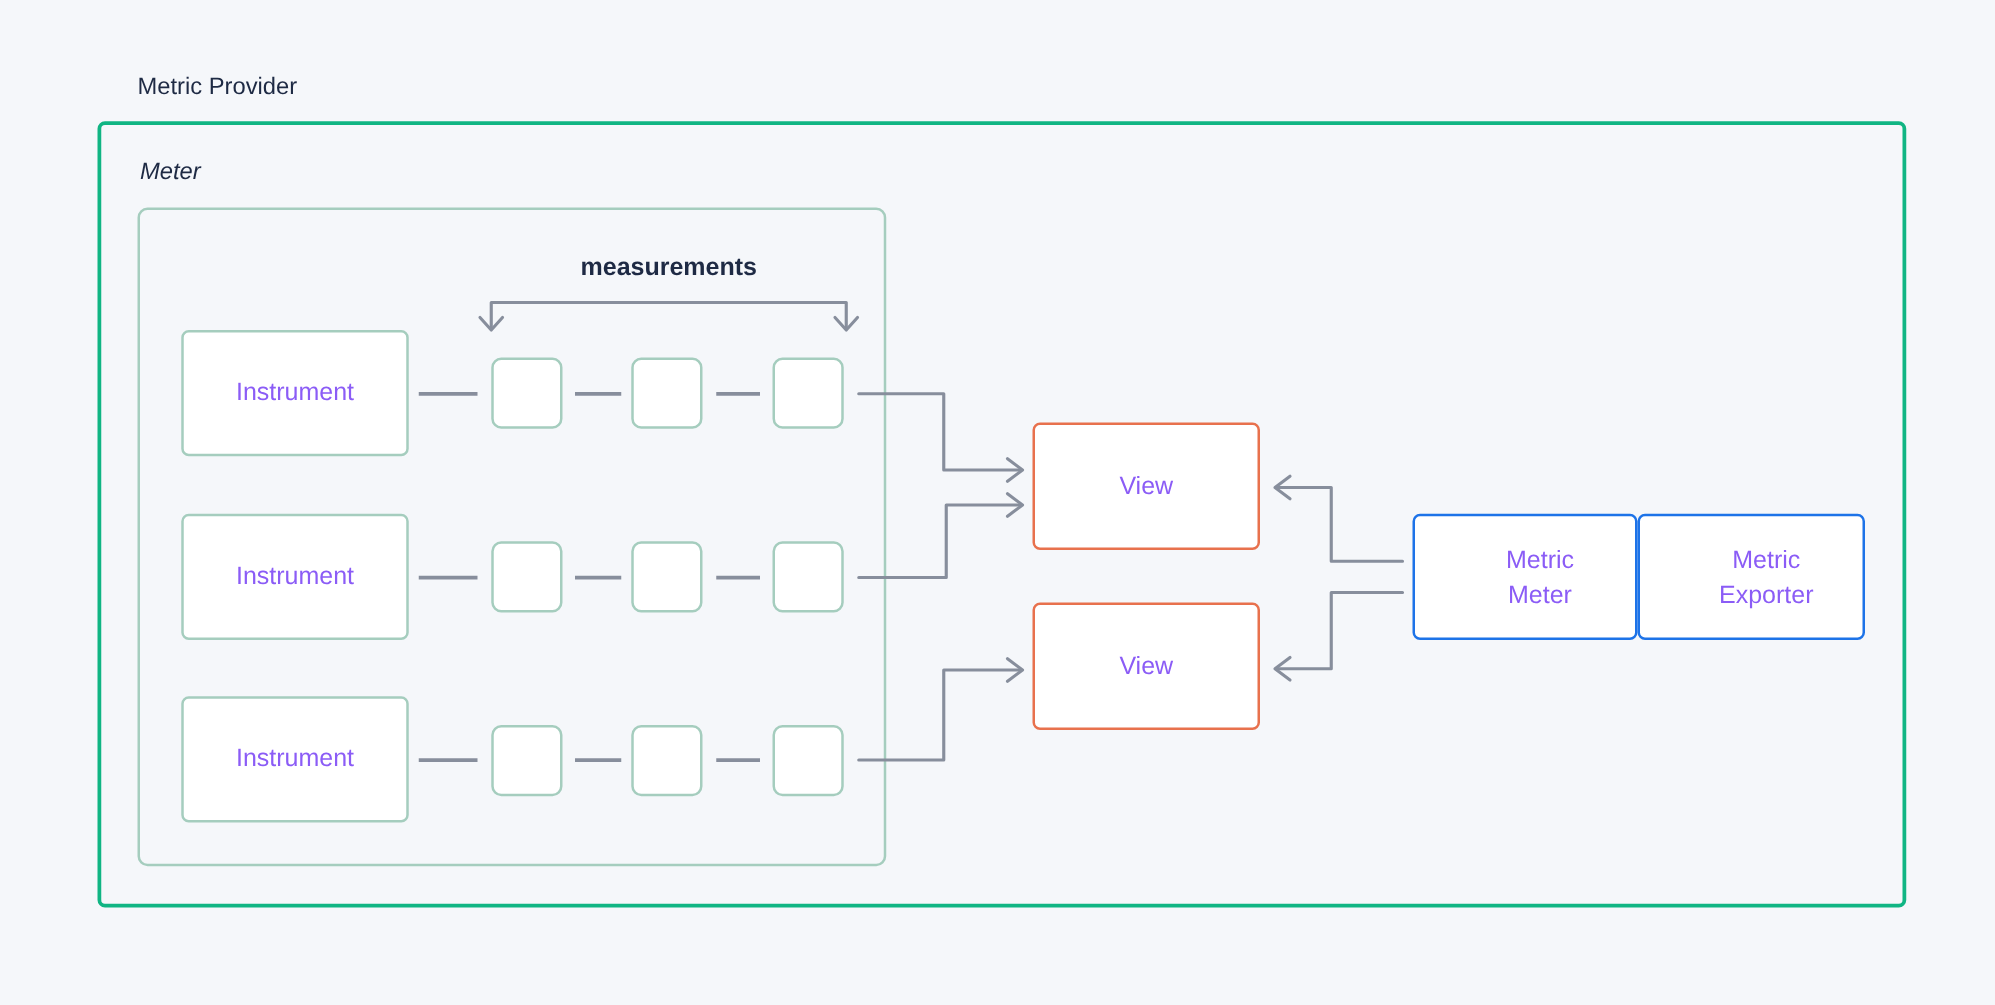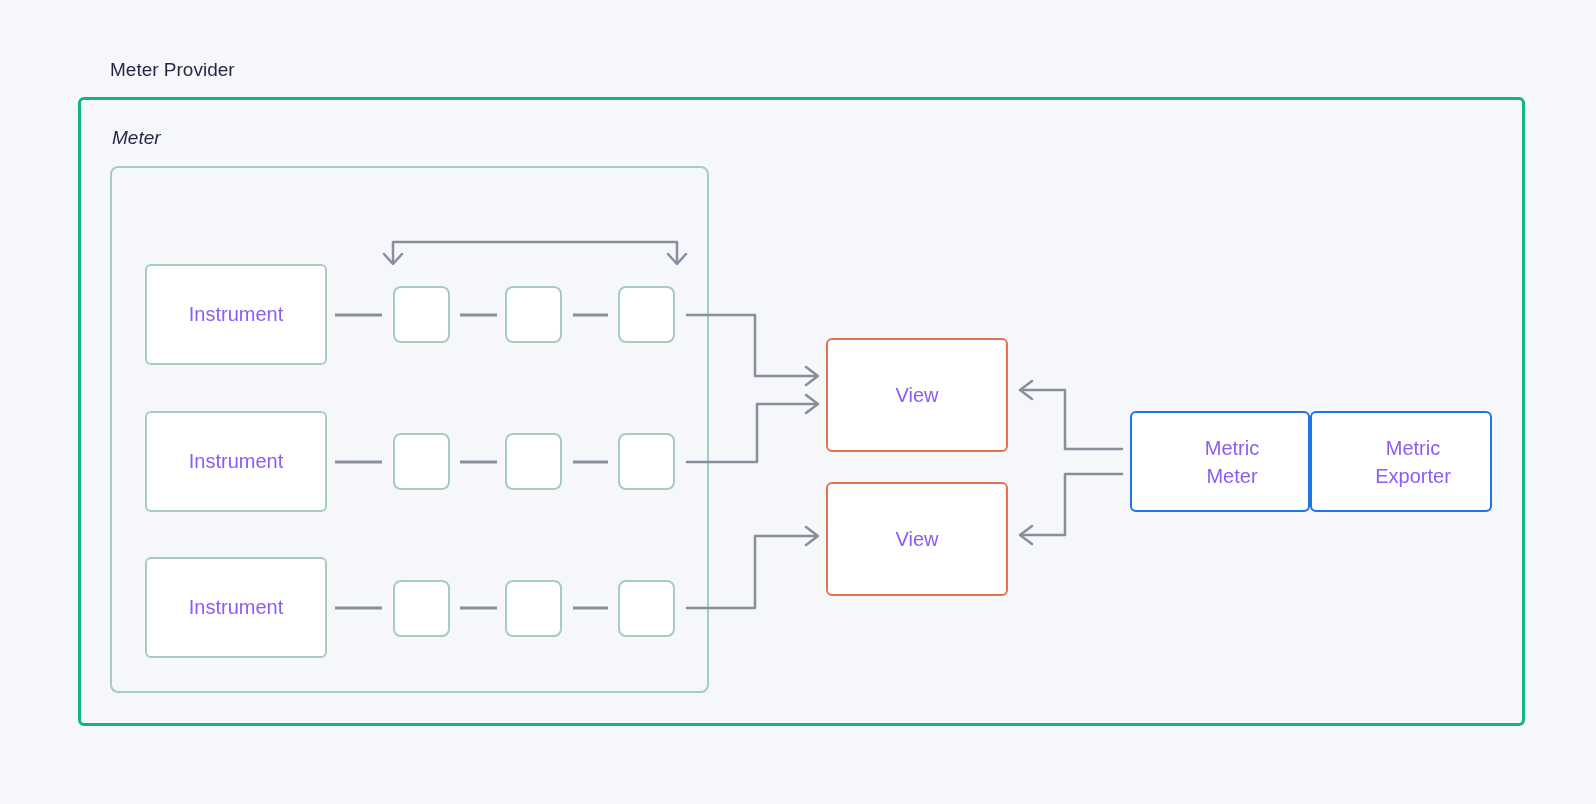--- a/index.html
+++ b/index.html
@@ -46,44 +46,45 @@
   }
   .instrument{
     left:145px;width:182px;height:101px;
     border:2px solid #a5cdbe;border-radius:6px;
   }
   .cell{
     width:57px;height:57px;
     border:2px solid #a5cdbe;border-radius:8px;
   }
   .view{
-    left:826px;width:182px;height:114px;
+    left:826px;width:182px;height:102px;
     border:2.5px solid #e8714d;border-radius:6px;
   }
   .pipe{
     top:411px;height:101px;
     border:2.5px solid #1d73e8;border-radius:6px;
     line-height:28px;
     padding-left:24px;
   }
   .pipe .lines{display:block;}
   svg.wires{
     position:absolute;left:0;top:0;
     pointer-events:none;
   }
 </style>
 </head>
 <body>
 
 <div class="canvas">
 
-  <div class="frame-label" style="left:110px;top:58px;">Meter Provider</div>
+  <div class="frame-label" style="left:110px;top:58px;">Metric Provider</div>
 
   <div class="frame-label" style="left:112px;top:126px;font-style:italic;">Meter</div>
 
+  <div class="measurements-label">measurements</div>
 
   <div class="outer-frame"></div>
   <div class="inner-frame"></div>
 
   <svg class="wires" width="1596" height="804" viewBox="0 0 1596 804">
 
     <g stroke="#878e9c" stroke-width="3" fill="none">
       <path d="M335 315H382"></path>
         <path d="M460 315H497"></path>
         <path d="M573 315H608"></path>

